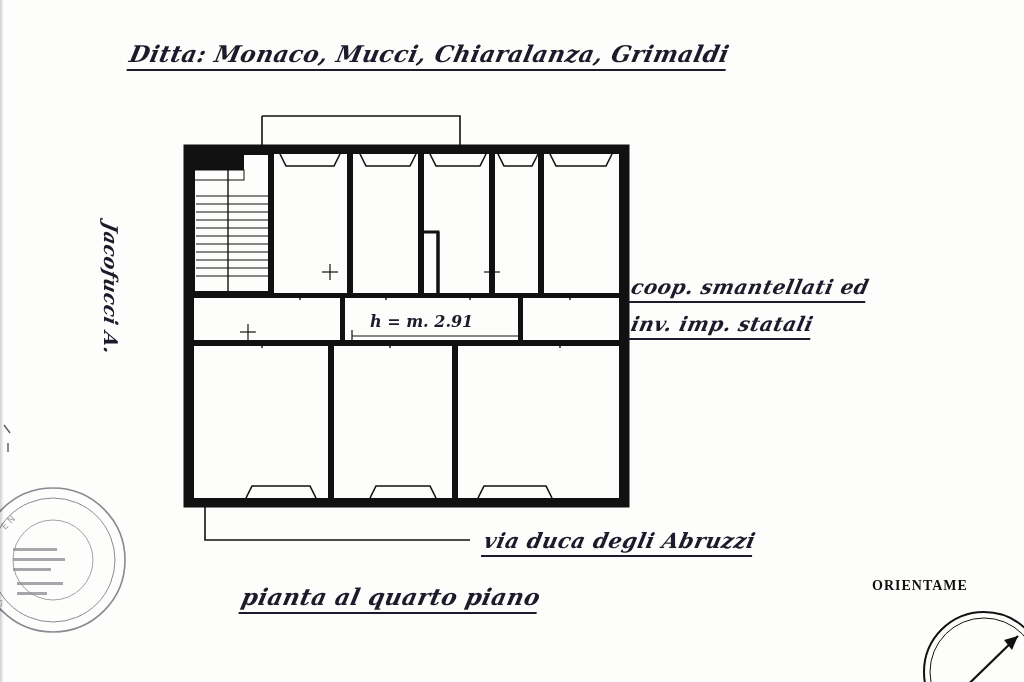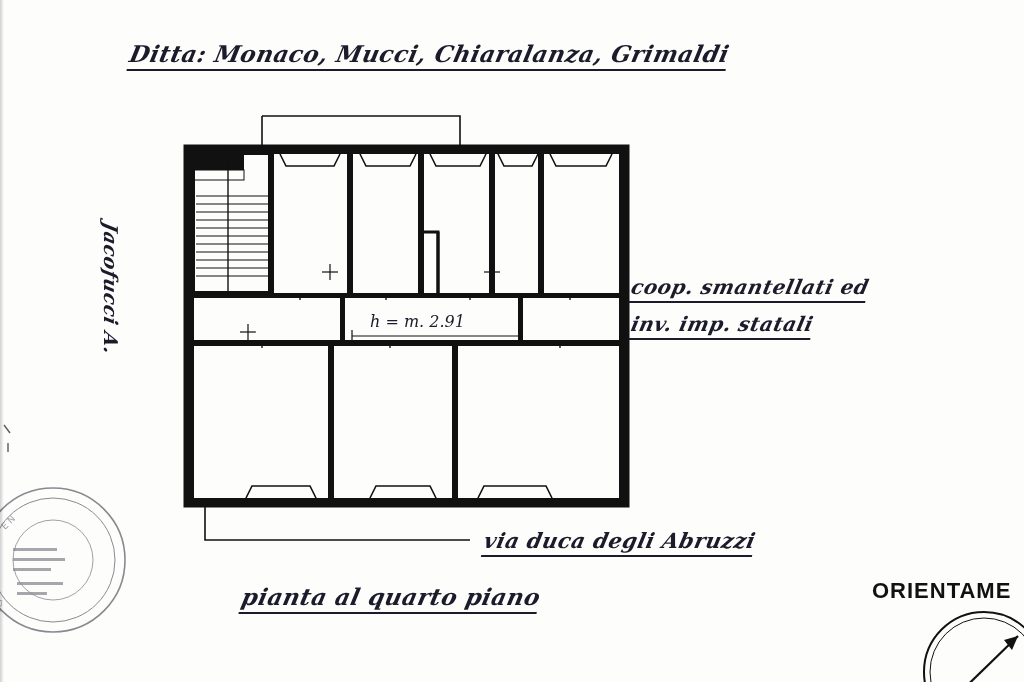--- a/index.html
+++ b/index.html
@@ -87,31 +87,31 @@
     transform-origin: left top;
   }
 
   .height-note {
     position: absolute;
     left: 370px;
     top: 312px;
     font-size: 16px;
     font-family: "DejaVu Serif", serif;
     font-style: italic;
-    font-weight: normal;
+    font-weight: bold;
     color: #1b1b2b;
     white-space: nowrap;
   }
 
   .orient-label {
     position: absolute;
     left: 872px;
     top: 578px;
-    font-size: 22px;
-    font-family: Liberation Sans, sans-serif;
+    font-size: 14px;
+    font-family: Liberation Serif, serif;
     font-weight: bold;
     letter-spacing: 1px;
     color: #111;
     white-space: nowrap;
   }
 
   
   .stamp {
     position: absolute;
     left: -5px;

